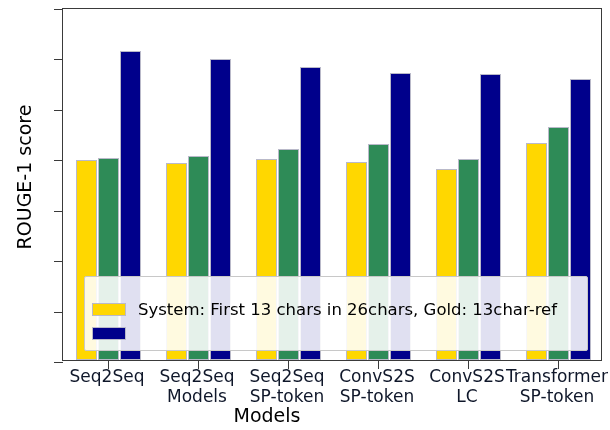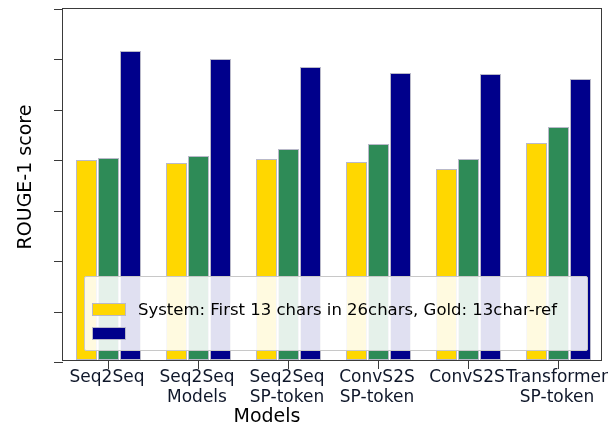--- a/index.html
+++ b/index.html
@@ -183,20 +183,21 @@
       <div class="xtlabel" style="left: 227px;">
         <span>Seq2Seq</span>
         <span>SP-token</span>
       </div>
       <div class="xtlabel" style="left: 317px;">
         <span>ConvS2S</span>
         <span>SP-token</span>
       </div>
       <div class="xtlabel" style="left: 407px;">
         <span>ConvS2S</span>
+        <span>LC</span>
       </div>
       <div class="xtlabel" style="left: 497px;">
         <span>Transformer</span>
         <span>SP-token</span>
       </div>
     </div>
 
   <div id="xlabel">Models</div>
 
   <div id="legend">

